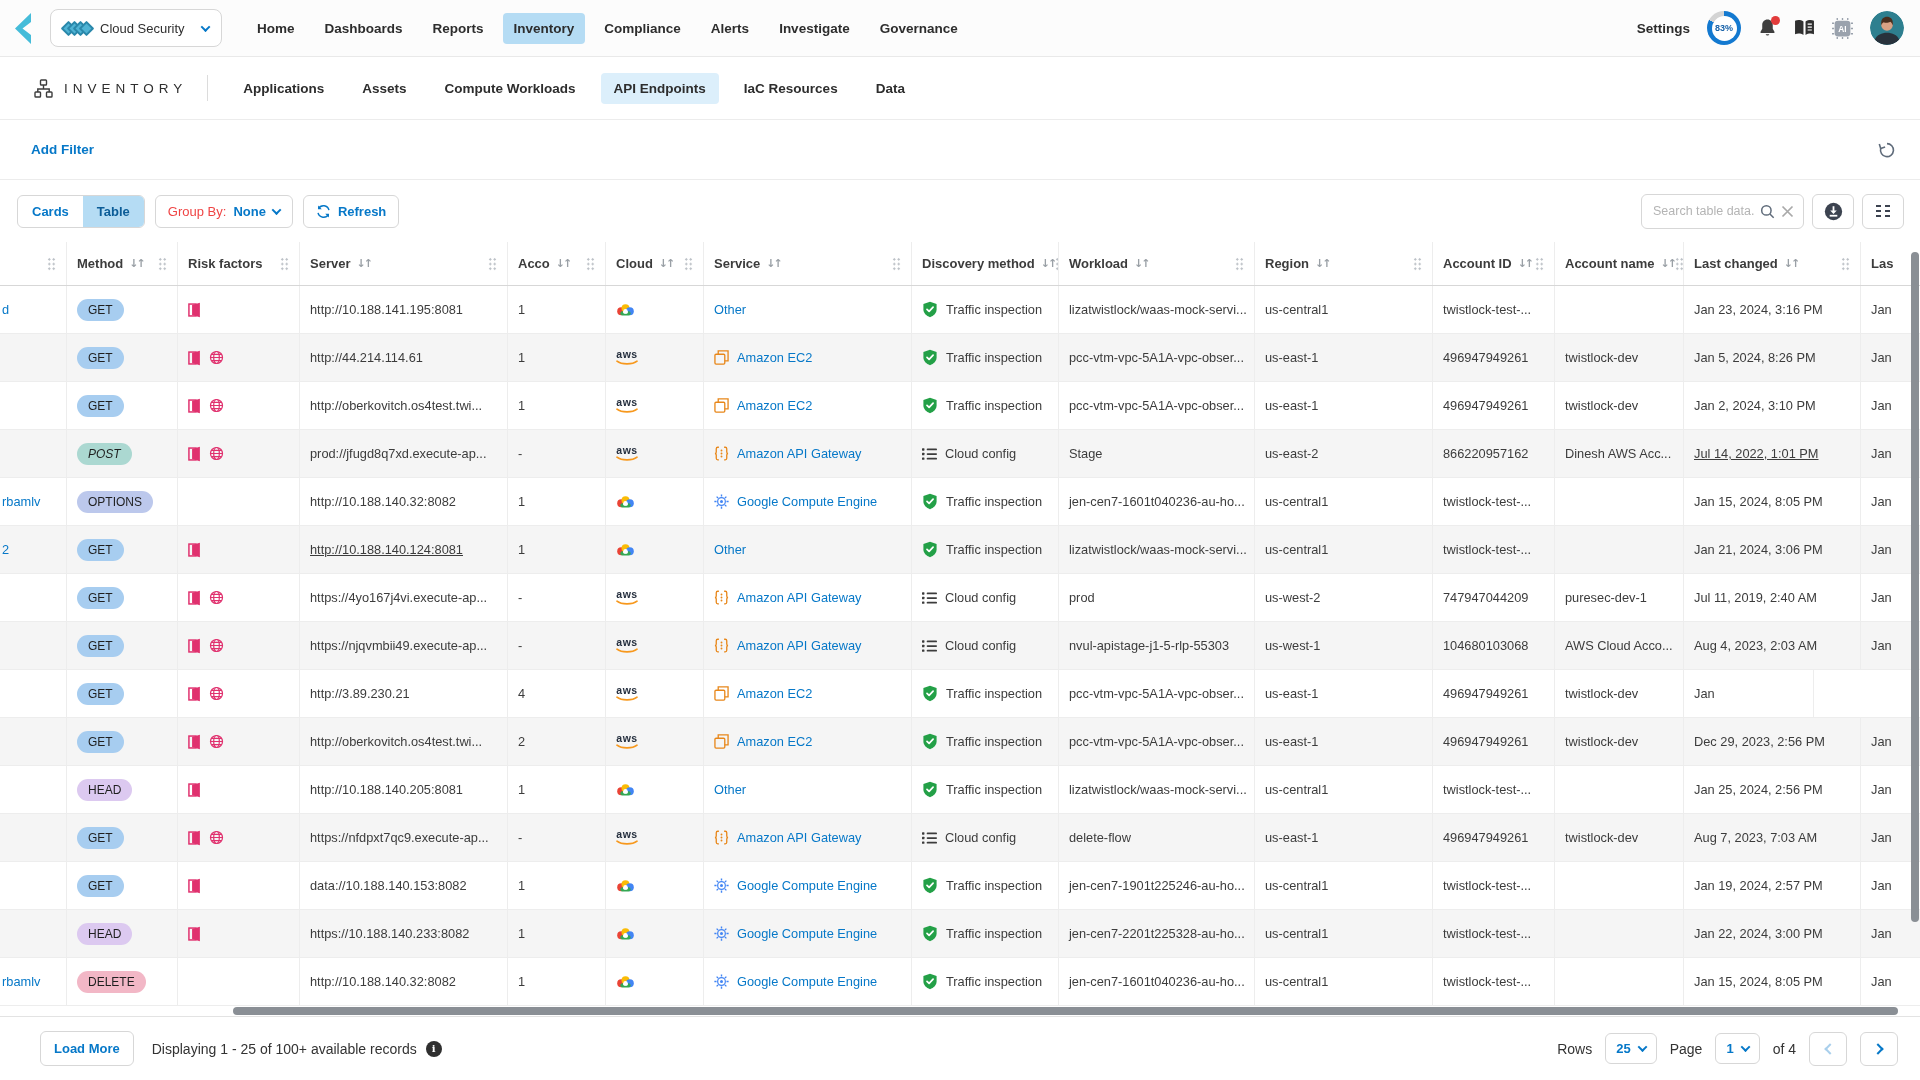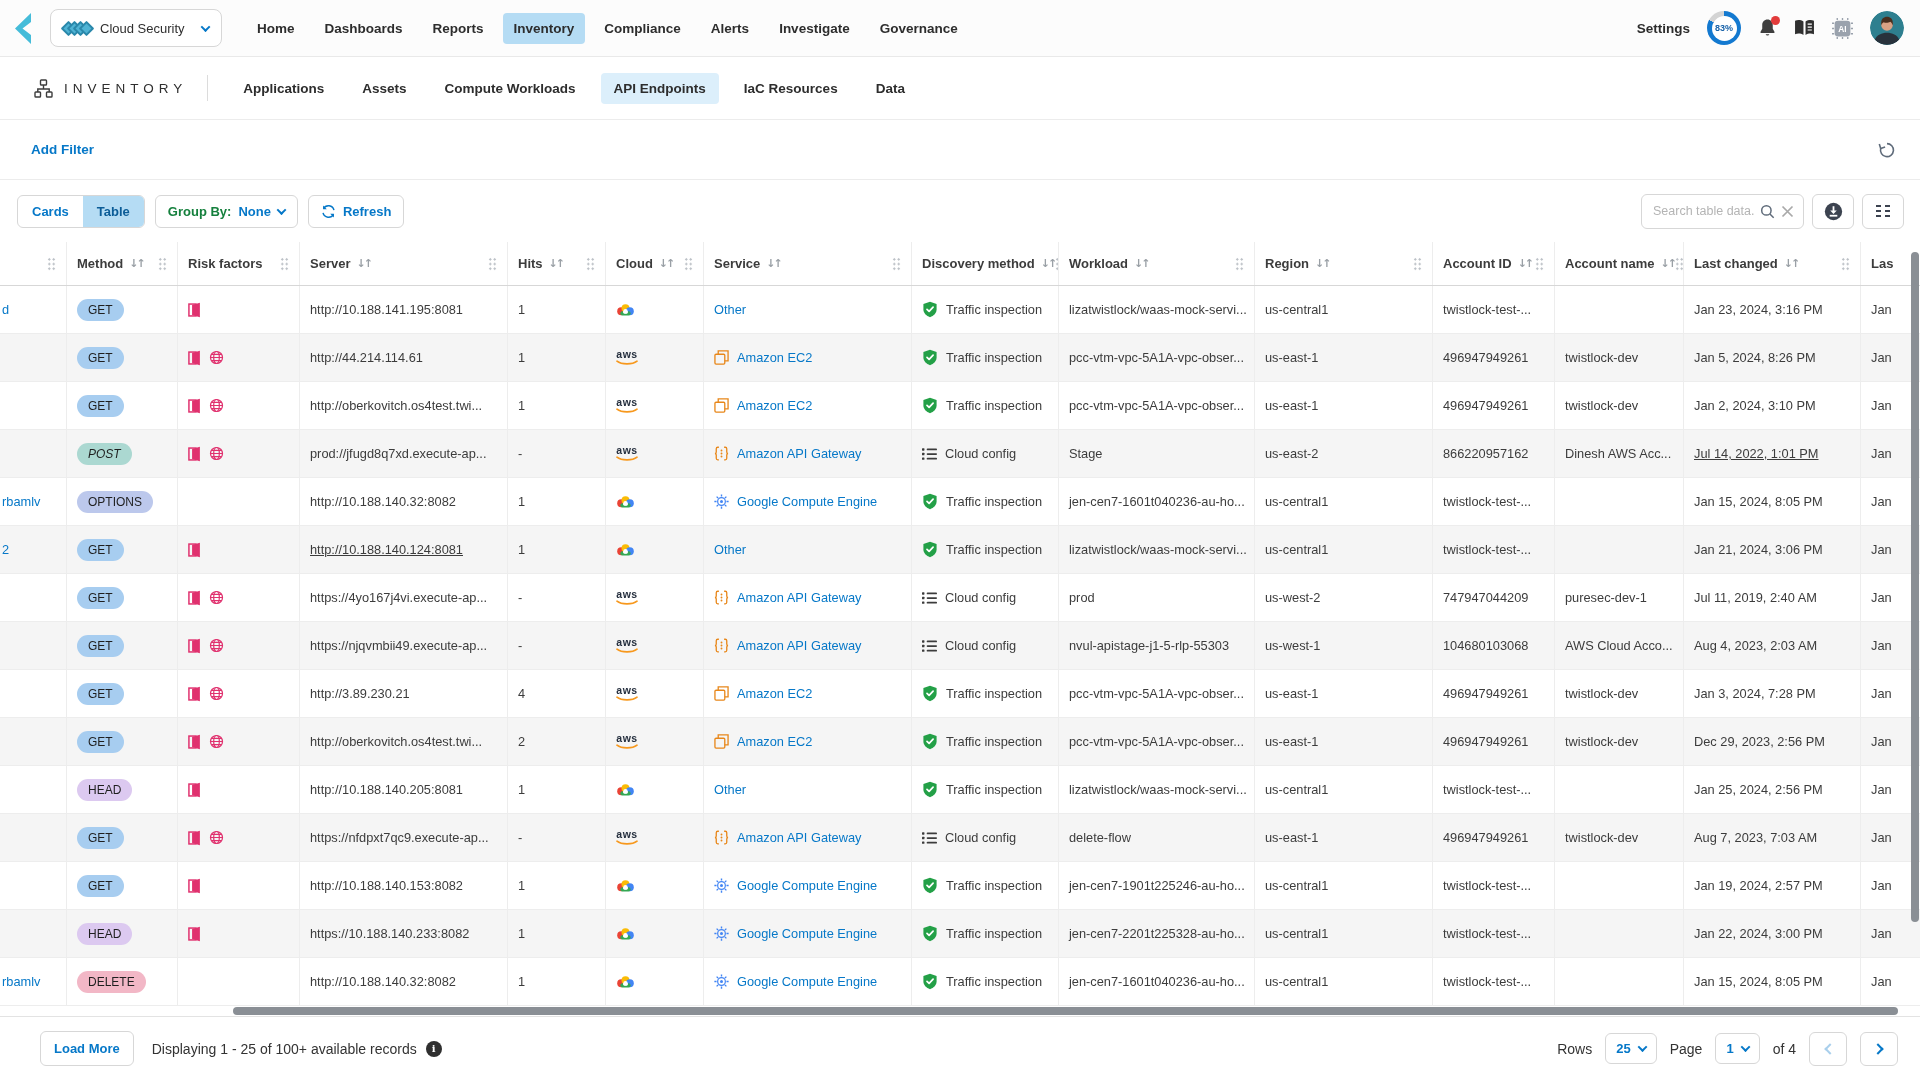--- a/index.html
+++ b/index.html
@@ -45,21 +45,21 @@
   .addfilter { color:#0678c8; font-weight:700; font-size:13.5px; cursor:pointer; }
   .reset { margin-left:auto; cursor:pointer; display:flex; }
 
   
   .toolbar { height:62px; flex:0 0 62px; display:flex; align-items:center; padding:0 16px 0 17px; background:#fff; }
   .seg { display:flex; border:1px solid #d7d7d7; border-radius:6px; overflow:hidden; background:#fff; }
   .seg-btn { padding:8px 14px; font-size:13px; color:#0678c8; font-weight:600; cursor:pointer; }
   .seg-btn.active { background:#b5dcf4; color:#0b5c97; }
   .btn { display:flex; align-items:center; gap:7px; border:1px solid #d7d7d7; border-radius:6px; background:#fff;
     padding:8px 12px; font-size:13px; margin-left:10px; cursor:pointer; }
-  .gb-label { font-weight:700; color:#15803d; }
+  .gb-label { font-weight:400; color:#ef4444; }
   .gb-value { font-weight:700; color:#0678c8; }
   .refresh-label { color:#0678c8; font-weight:600; }
   .toolbar-right { margin-left:auto; display:flex; align-items:center; gap:8px; }
   .search { display:flex; align-items:center; border:1px solid #d7d7d7; border-radius:6px; height:35px;
     padding:0 9px 0 11px; width:163px; background:#fff; gap:6px; }
   .search input { border:0; outline:0; flex:1; font-size:12.5px; color:#333; min-width:0; background:transparent;
     font-family:"Liberation Sans","DejaVu Sans",sans-serif; }
   .search input::placeholder { color:#b4b4b4; }
   .iconbtn { width:42px; height:35px; border:1px solid #d7d7d7; border-radius:6px; display:flex;
     align-items:center; justify-content:center; background:#fff; cursor:pointer; }
@@ -283,21 +283,21 @@
         <div class="th" style="width: 122px; flex: 0 0 122px;">
           <span>Risk factors</span>
           <span class="dots"></span>
         </div>
         <div class="th" style="width: 208px; flex: 0 0 208px;">
           <span>Server</span>
           <span class="sort">↓↑</span>
           <span class="dots"></span>
         </div>
         <div class="th" style="width: 98px; flex: 0 0 98px;">
-          <span>Hits</span>
+          <span>Acco</span>
           <span class="sort">↓↑</span>
           <span class="dots"></span>
         </div>
         <div class="th" style="width: 98px; flex: 0 0 98px;">
           <span>Cloud</span>
           <span class="sort">↓↑</span>
           <span class="dots"></span>
         </div>
         <div class="th" style="width: 208px; flex: 0 0 208px;">
           <span>Service</span>
@@ -1026,23 +1026,20 @@
           </div>
           <div class="cell" style="width: 178px; flex: 0 0 178px;">
             <span>us-east-1</span>
           </div>
           <div class="cell" style="width: 122px; flex: 0 0 122px;">
             <span>496947949261</span>
           </div>
           <div class="cell" style="width: 129px; flex: 0 0 129px;">
             <span>twistlock-dev</span>
           </div>
-          <div class="cell" style="width: 177px; flex: 0 0 177px;">
-            <span>Jan 3, 2024, 7:28 PM</span>
-          </div>
           <div class="cell" style="width: 130px; flex: 0 0 130px;">
             <span>Jan</span>
           </div>
         </div>
         <div class="row alt">
           <div class="cell cut" style="width: 67px; flex: 0 0 67px;">
             <span class="link"></span>
           </div>
           <div class="cell" style="width: 111px; flex: 0 0 111px;">
             <span class="pill pill-get">GET</span>
@@ -1282,21 +1279,21 @@
           </div>
           <div class="cell" style="width: 122px; flex: 0 0 122px;">
             <span class="icon">
               <svg width="13" height="16" viewBox="0 0 14 16">
                 <rect x="1" y="1.6" width="7.5" height="12.8" fill="none" stroke="#e0316e" stroke-width="1.6"></rect>
                 <path d="M4.4 2.6l8.4-2.4v15.6l-8.4-2.4z" fill="#e0316e"></path>
               </svg>
             </span>
           </div>
           <div class="cell" style="width: 208px; flex: 0 0 208px;">
-            <span>http://10.188.140.153:8082</span>
+            <span>data://10.188.140.153:8082</span>
           </div>
           <div class="cell" style="width: 98px; flex: 0 0 98px;">
             <span>1</span>
           </div>
           <div class="cell" style="width: 98px; flex: 0 0 98px;">
             <span class="icon">
               <svg width="19" height="14" viewBox="0 0 22 15">
                 <circle cx="6" cy="9" r="4.6" fill="#EA4335"></circle>
                 <circle cx="11" cy="5.5" r="4.6" fill="#FBBC05"></circle>
                 <circle cx="16" cy="9" r="4.6" fill="#4285F4"></circle>

